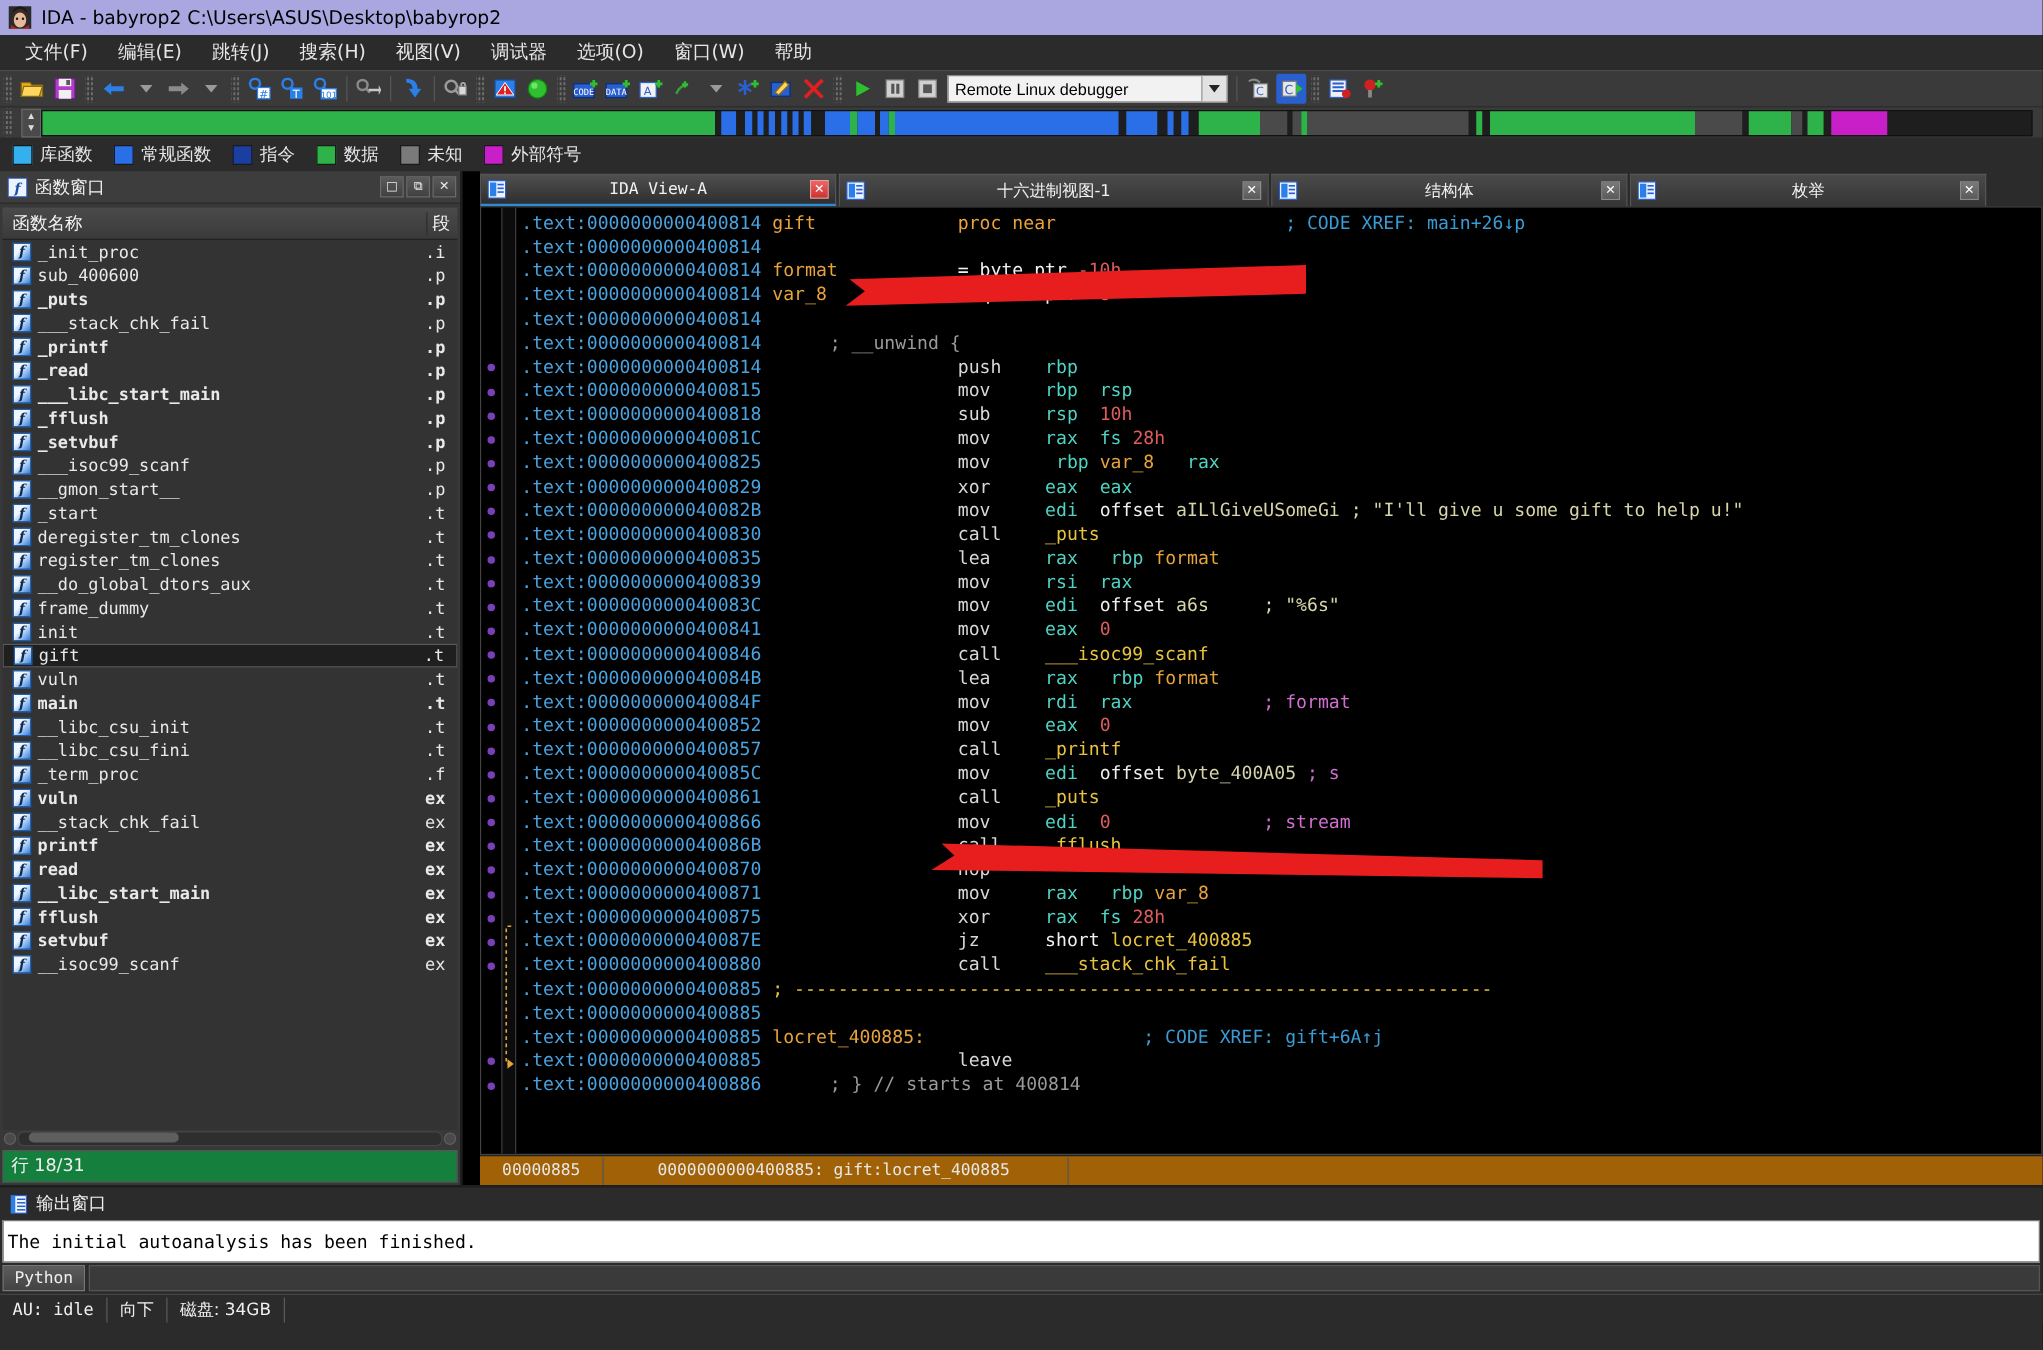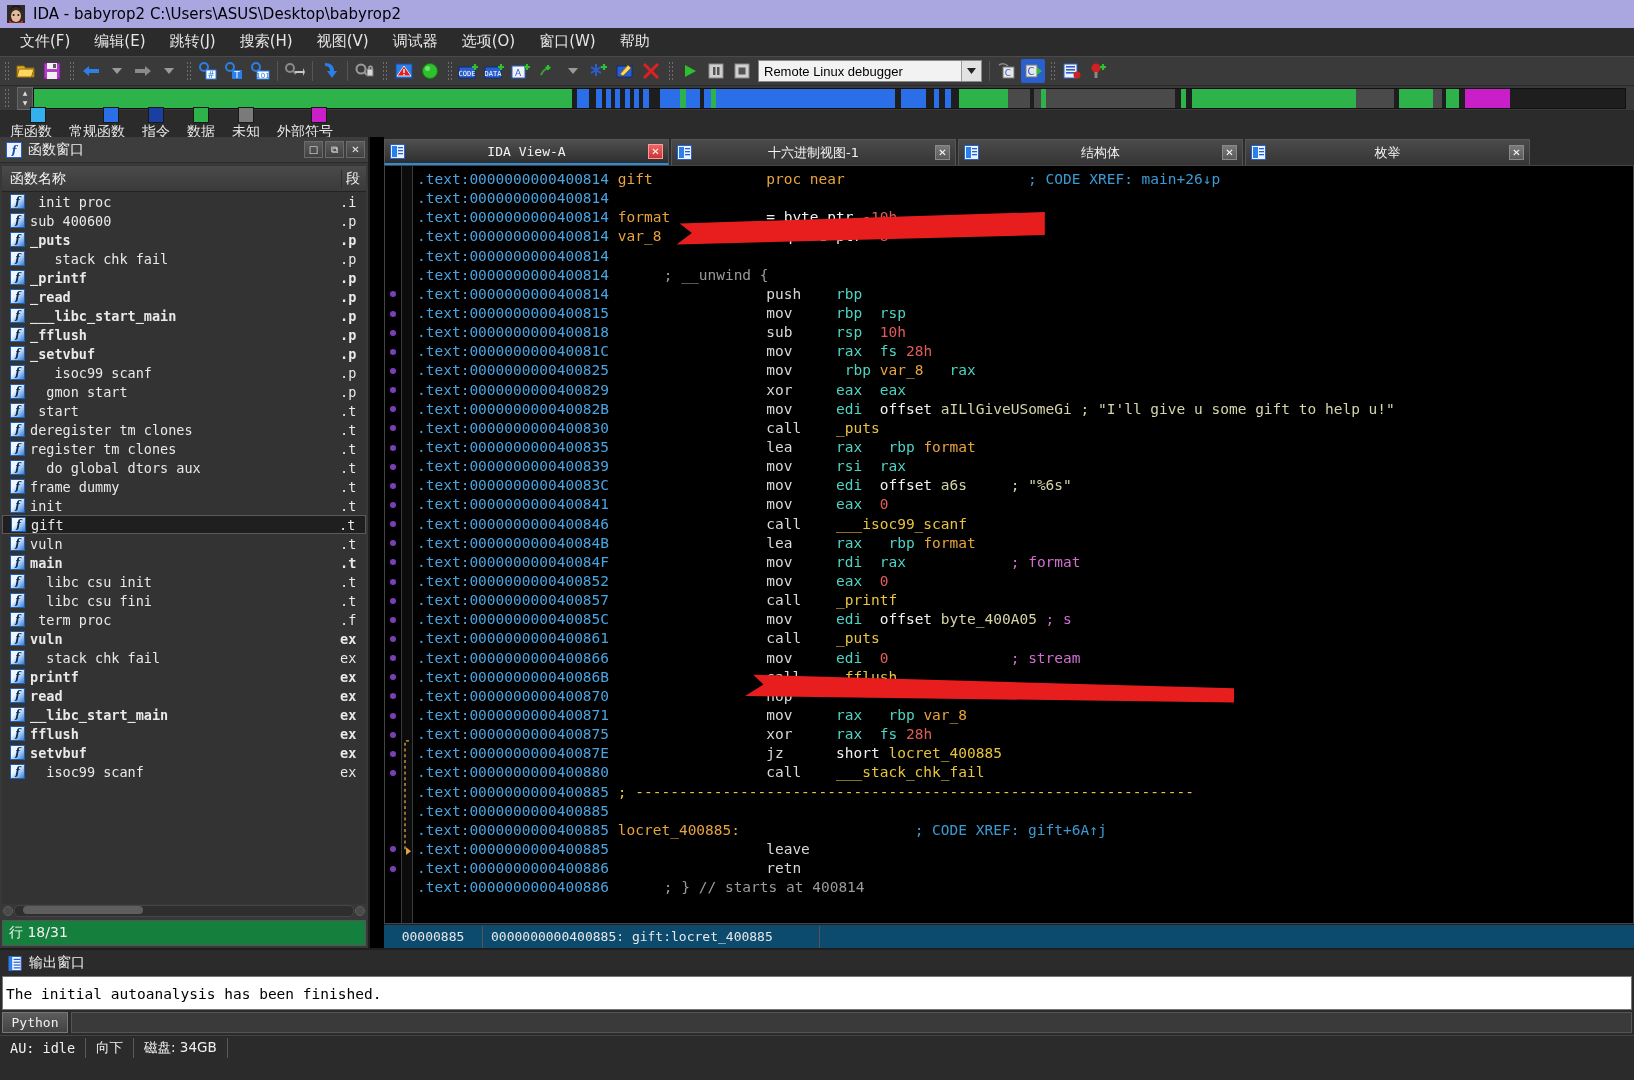--- a/index.html
+++ b/index.html
@@ -42,21 +42,21 @@
   .navarrows{width:14px;height:21px;margin-left:4px;background:#4a4a4a;border:1px solid #666;
              display:flex;flex-direction:column;justify-content:space-around;align-items:center;}
   .navarrows div{font-size:6px;color:#ddd;line-height:6px;}
   .navband{flex:1;height:21px;margin-right:8px;display:flex;background:#1c1c1c;
            border:1px solid #111;box-sizing:border-box;}
   .navband span{display:block;height:100%;}
 
   
   .legend{height:26px;background:#2b2b2b;display:flex;align-items:center;padding-left:10px;
           box-sizing:border-box;}
-  .lgitem{display:flex;align-items:flex-end;margin-right:17px;flex-direction:column;}
+  .lgitem{display:flex;align-items:center;margin-right:17px;}
   .lgsw{width:14px;height:14px;margin-right:6px;border:1px solid #1a1a1a;}
   .lgtx{color:#e8e8e8;font-size:14px;font-family:"DejaVu Sans",sans-serif;}
 
   
   .main{position:relative;height:811px;background:#2b2b2b;display:flex;}
 
   
   .funcpanel{width:370px;background:#383838;display:flex;flex-direction:column;
              box-sizing:border-box;border-right:2px solid #1e1e1e;}
   .fphdr{height:26px;background:#3d3d3d;display:flex;align-items:center;padding:0 3px;
@@ -131,22 +131,22 @@
   .kw{color:#d8d8d8;}          
   .rg{color:#4fd4c4;}          
   .num{color:#e05c5c;}         
   .fn{color:#e8c33d;}          
   .cm{color:#3a9bd4;}          
   .st{color:#d6d4a8;}          
   .pk{color:#d06fd0;}          
   .wt{color:#f0f0f0;}
   .gy{color:#9a9a9a;margin-left:46px;}
 
-  .codestatus{height:24px;background:#0c4a6e;display:flex;align-items:center;
-              border-top:1px solid #222;box-sizing:border-box;}
+  .codestatus{height:24px;background:#a16207;display:flex;align-items:center;
+              border-top:1px solid #222;box-sizing:border-box;gap:35px;}
   .csc{height:22px;display:flex;align-items:center;padding:0 8px;border-right:1px solid #555;
        color:#e8e8e8;font-family:"DejaVu Sans Mono",monospace;font-size:13px;white-space:nowrap;}
 
   
   .ovl{position:absolute;left:0;top:0;width:100%;height:100%;pointer-events:none;}
 
   
   .outwin{height:auto;background:#2b2b2b;}
   .outhdr{height:28px;display:flex;align-items:center;padding-left:8px;box-sizing:border-box;
           border-top:2px solid #1e1e1e;}
@@ -690,21 +690,21 @@
             <span class="tic"><svg viewBox="0 0 15 15" width="15" height="15">
                 <rect x="0.5" y="0.5" width="14" height="14" fill="#eaf3ff" stroke="#2a5fd0"></rect>
                 <rect x="2" y="2" width="5" height="11" fill="#2a7fe8"></rect>
                 <rect x="8" y="3" width="5" height="1.3" fill="#2a5fd0"></rect>
                 <rect x="8" y="6" width="5" height="1.3" fill="#2a5fd0"></rect>
                 <rect x="8" y="9" width="5" height="1.3" fill="#2a5fd0"></rect>
               </svg></span>
             <span class="tlb mono">IDA View-A</span>
             <span class="tcl">✕</span>
           </div>
-          <div class="tab" style="width: 285px; gap: 48px;">
+          <div class="tab" style="width: 344px; gap: 48px;">
             <span class="tic"><svg viewBox="0 0 15 15" width="15" height="15">
                 <rect x="0.5" y="0.5" width="14" height="14" fill="#eaf3ff" stroke="#2a5fd0"></rect>
                 <rect x="2" y="2" width="5" height="11" fill="#2a7fe8"></rect>
                 <rect x="8" y="3" width="5" height="1.3" fill="#2a5fd0"></rect>
                 <rect x="8" y="6" width="5" height="1.3" fill="#2a5fd0"></rect>
                 <rect x="8" y="9" width="5" height="1.3" fill="#2a5fd0"></rect>
               </svg></span>
             <span class="tlb">十六进制视图-1</span>
             <span class="tcl">✕</span>
           </div>
@@ -864,21 +864,20 @@
             <div class="cl"><span class="a">.text:000000000040086B</span>                  <span class="kw">call    </span><span class="fn">_fflush</span></div>
             <div class="cl"><span class="a">.text:0000000000400870</span>                  <span class="kw">nop     </span></div>
             <div class="cl"><span class="a">.text:0000000000400871</span>                  <span class="kw">mov     </span><span class="rg">rax</span>, [<span class="rg">rbp</span>+<span class="nm">var_8</span>]</div>
             <div class="cl"><span class="a">.text:0000000000400875</span>                  <span class="kw">xor     </span><span class="rg">rax</span>, <span class="rg">fs</span>:<span class="num">28h</span></div>
             <div class="cl"><span class="a">.text:000000000040087E</span>                  <span class="kw">jz      </span><span class="wt">short</span> <span class="fn">locret_400885</span></div>
             <div class="cl"><span class="a">.text:0000000000400880</span>                  <span class="kw">call    </span><span class="fn">___stack_chk_fail</span></div>
             <div class="cl"><span class="a">.text:0000000000400885</span> <span class="fn">; ----------------------------------------------------------------</span></div>
             <div class="cl"><span class="a">.text:0000000000400885</span> </div>
             <div class="cl"><span class="a">.text:0000000000400885</span> <span class="nm">locret_400885:</span>                    <span class="cm">; CODE XREF: gift+6A↑j</span></div>
             <div class="cl"><span class="a">.text:0000000000400885</span>                  <span class="kw">leave   </span></div>
-            <div class="cl"><span class="a">.text:0000000000400886</span>                  <span class="kw">retn    </span></div>
             <div class="cl"><span class="a">.text:0000000000400886</span> <span class="gy">; } // starts at 400814</span></div>
           </div>
         <svg class="ovl" viewBox="0 0 1220 790" preserveAspectRatio="none">
           <g>
             <path d="M645 72 L285 82 L300 70 L288 60 L645 48 Z" fill="#e81e1e"></path>
           </g>
           <g>
             <path d="M830 560 L352 553 L370 541 L360 531 L830 545 Z" fill="#e81e1e"></path>
           </g>
         </svg>

